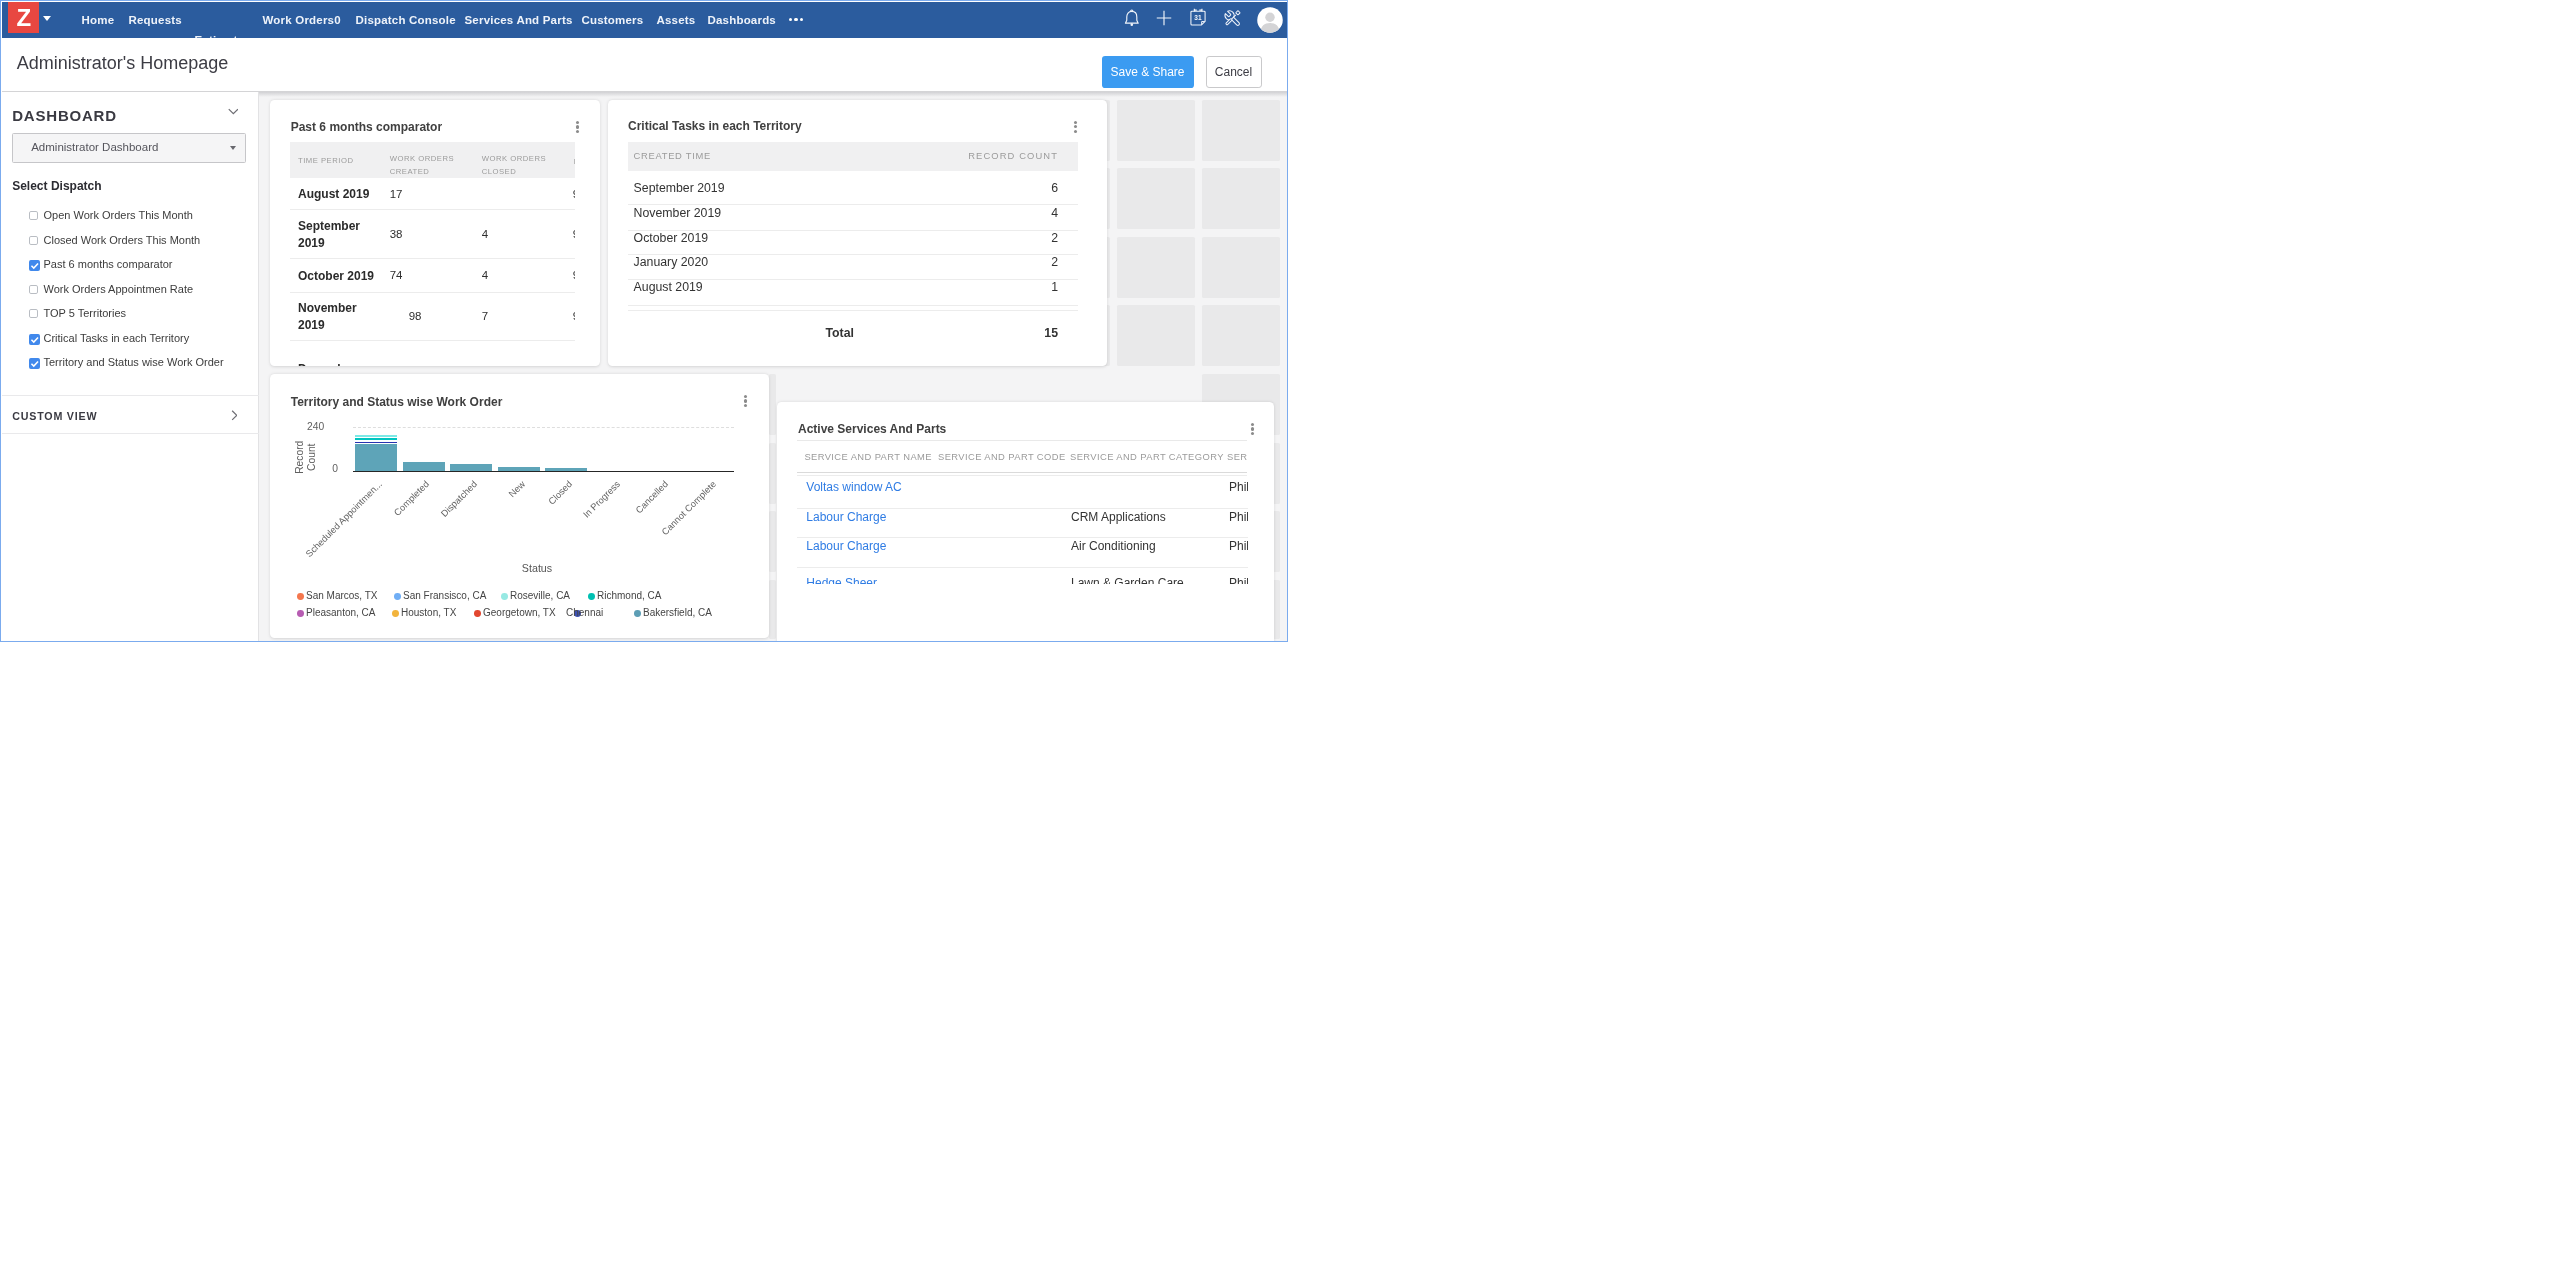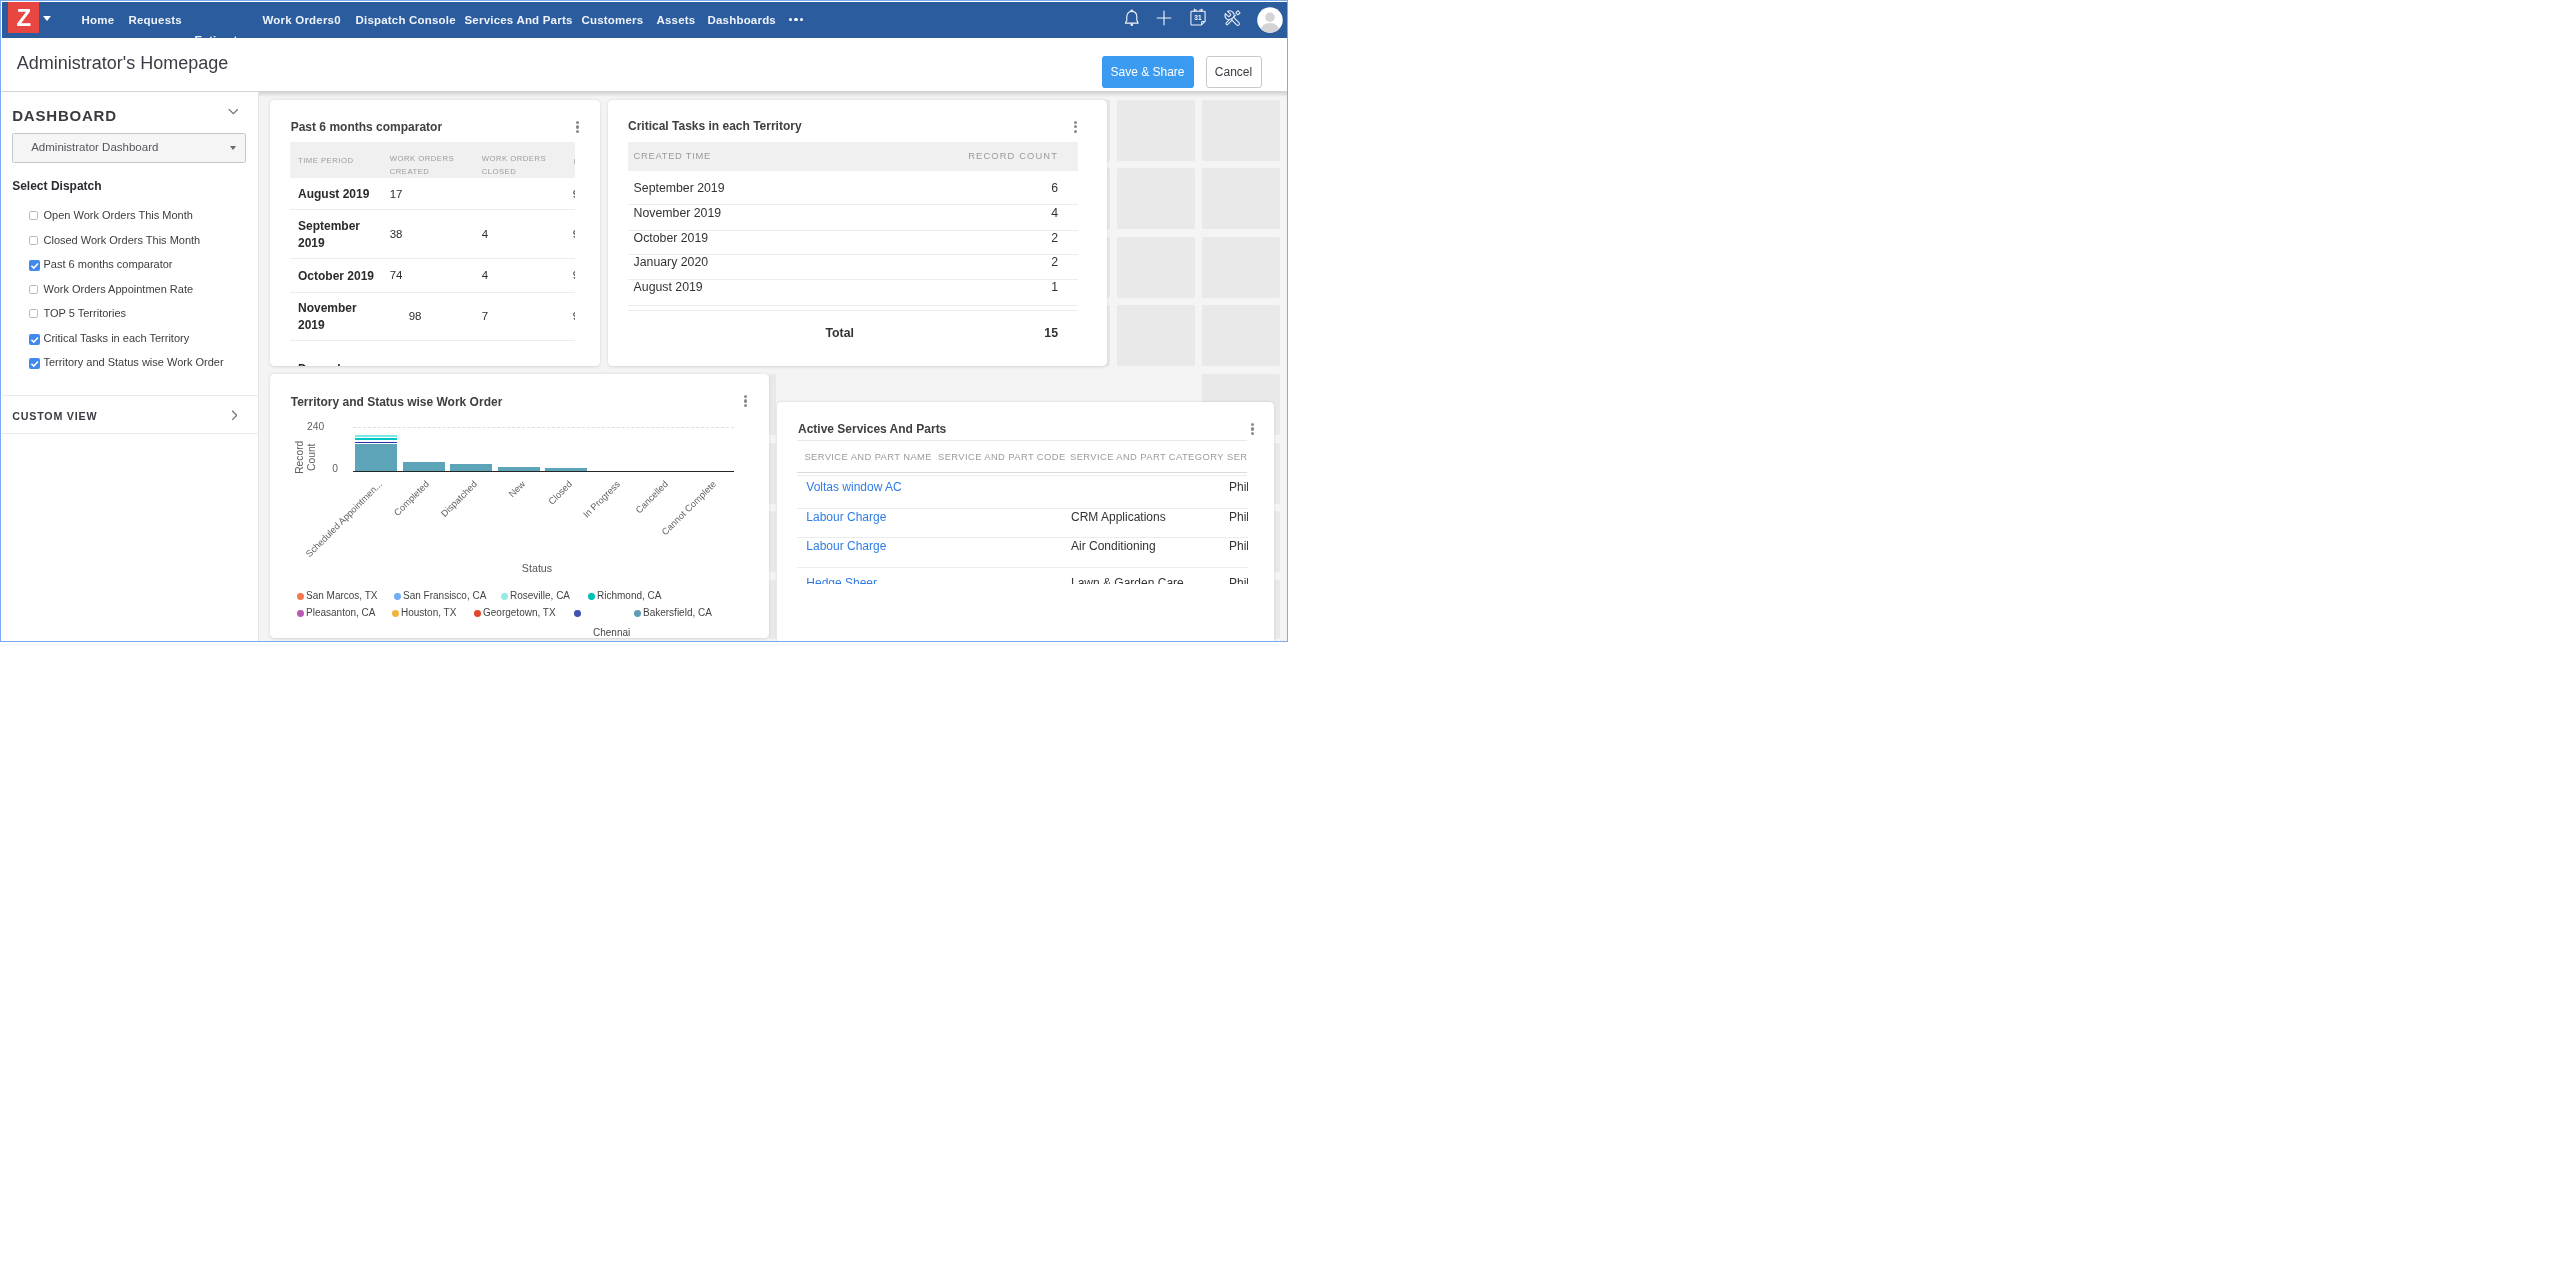--- a/index.html
+++ b/index.html
@@ -272,21 +272,21 @@
     <div class="lgl" style="left:240px;top:216px;">Roseville, CA</div>
   <div class="dot" style="left:318px;top:219px;background:#00c0b2;"></div>
     <div class="lgl" style="left:327px;top:216px;">Richmond, CA</div>
   <div class="dot" style="left:27px;top:236px;background:#b75cb2;"></div>
     <div class="lgl" style="left:36px;top:233px;">Pleasanton, CA</div>
   <div class="dot" style="left:122px;top:236px;background:#f2b43d;"></div>
     <div class="lgl" style="left:131px;top:233px;">Houston, TX</div>
   <div class="dot" style="left:204px;top:236px;background:#e2472f;"></div>
     <div class="lgl" style="left:213px;top:233px;">Georgetown, TX</div>
   <div class="dot" style="left:304px;top:236px;background:#3d51b2;"></div>
-    <div class="lgl" style="left:323px;top:233px;margin-top:20px;">Chennai</div>
+    <div class="lgl" style="left:296px;top:233px;">Chennai</div>
   <div class="dot" style="left:364px;top:236px;background:#5d9eb5;"></div>
     <div class="lgl" style="left:373px;top:233px;">Bakersfield, CA</div>
 </div>
 
 <div class="card" style="left:777px;top:374px;width:497px;height:264px;margin-top:28px;">
   <div class="ctitle" style="left:21px;top:20px;">Active Services And Parts</div>
   <div class="menu3" style="left:474px;top:21px;">
       <i></i>
       <i></i>
       <i></i>

